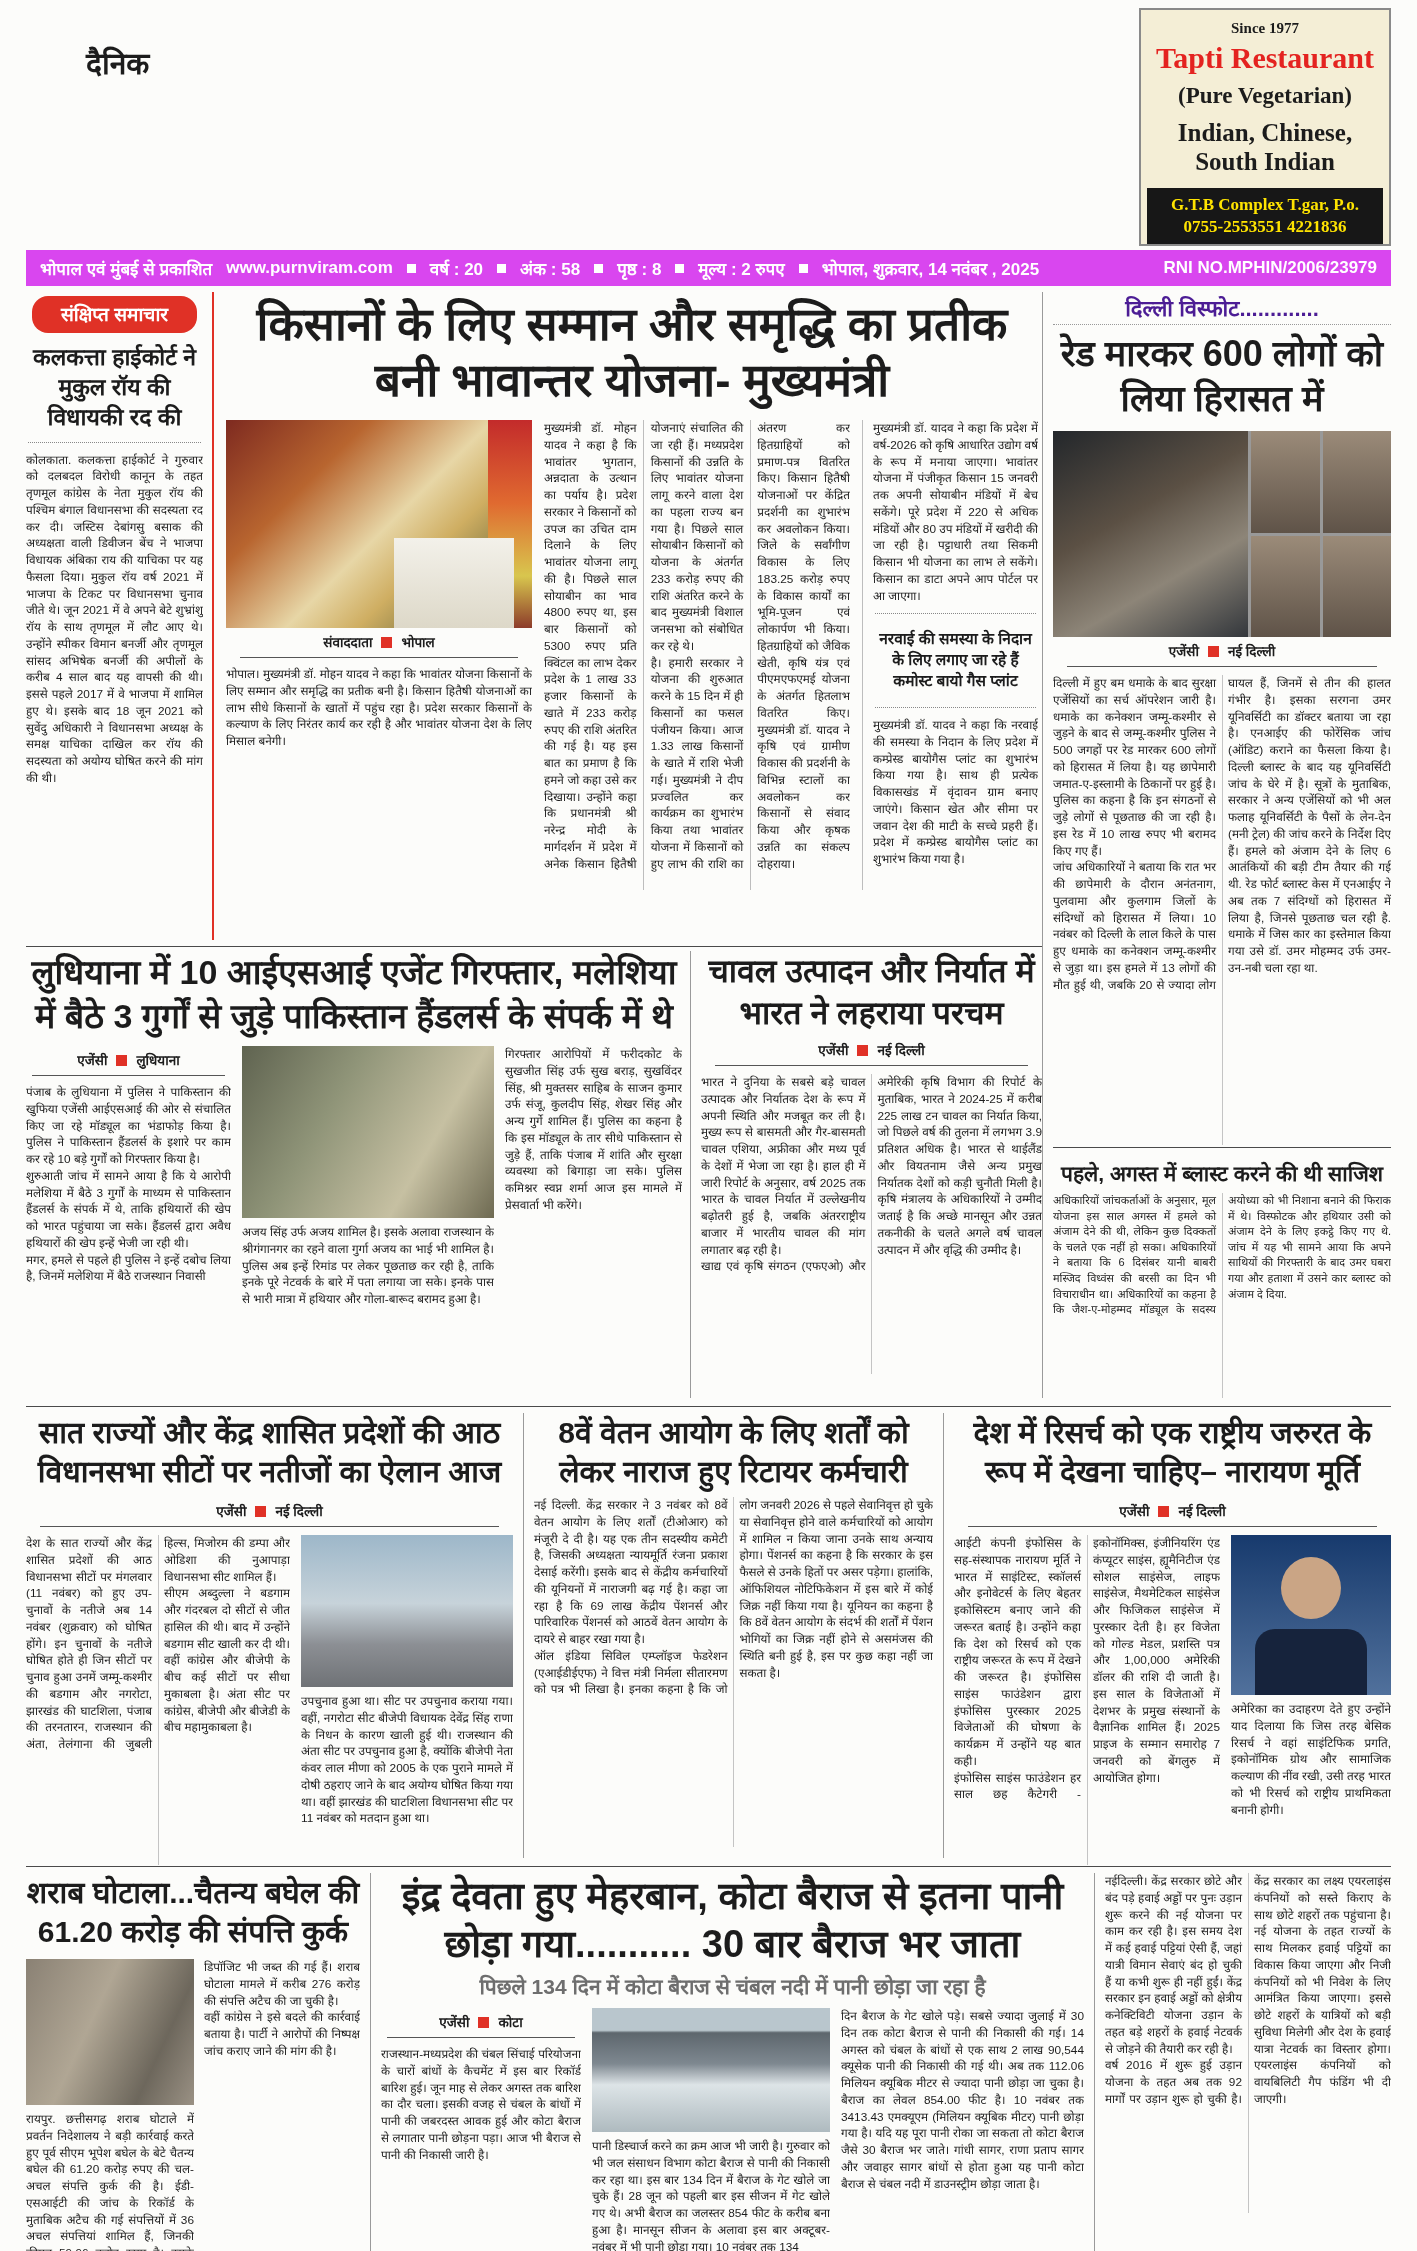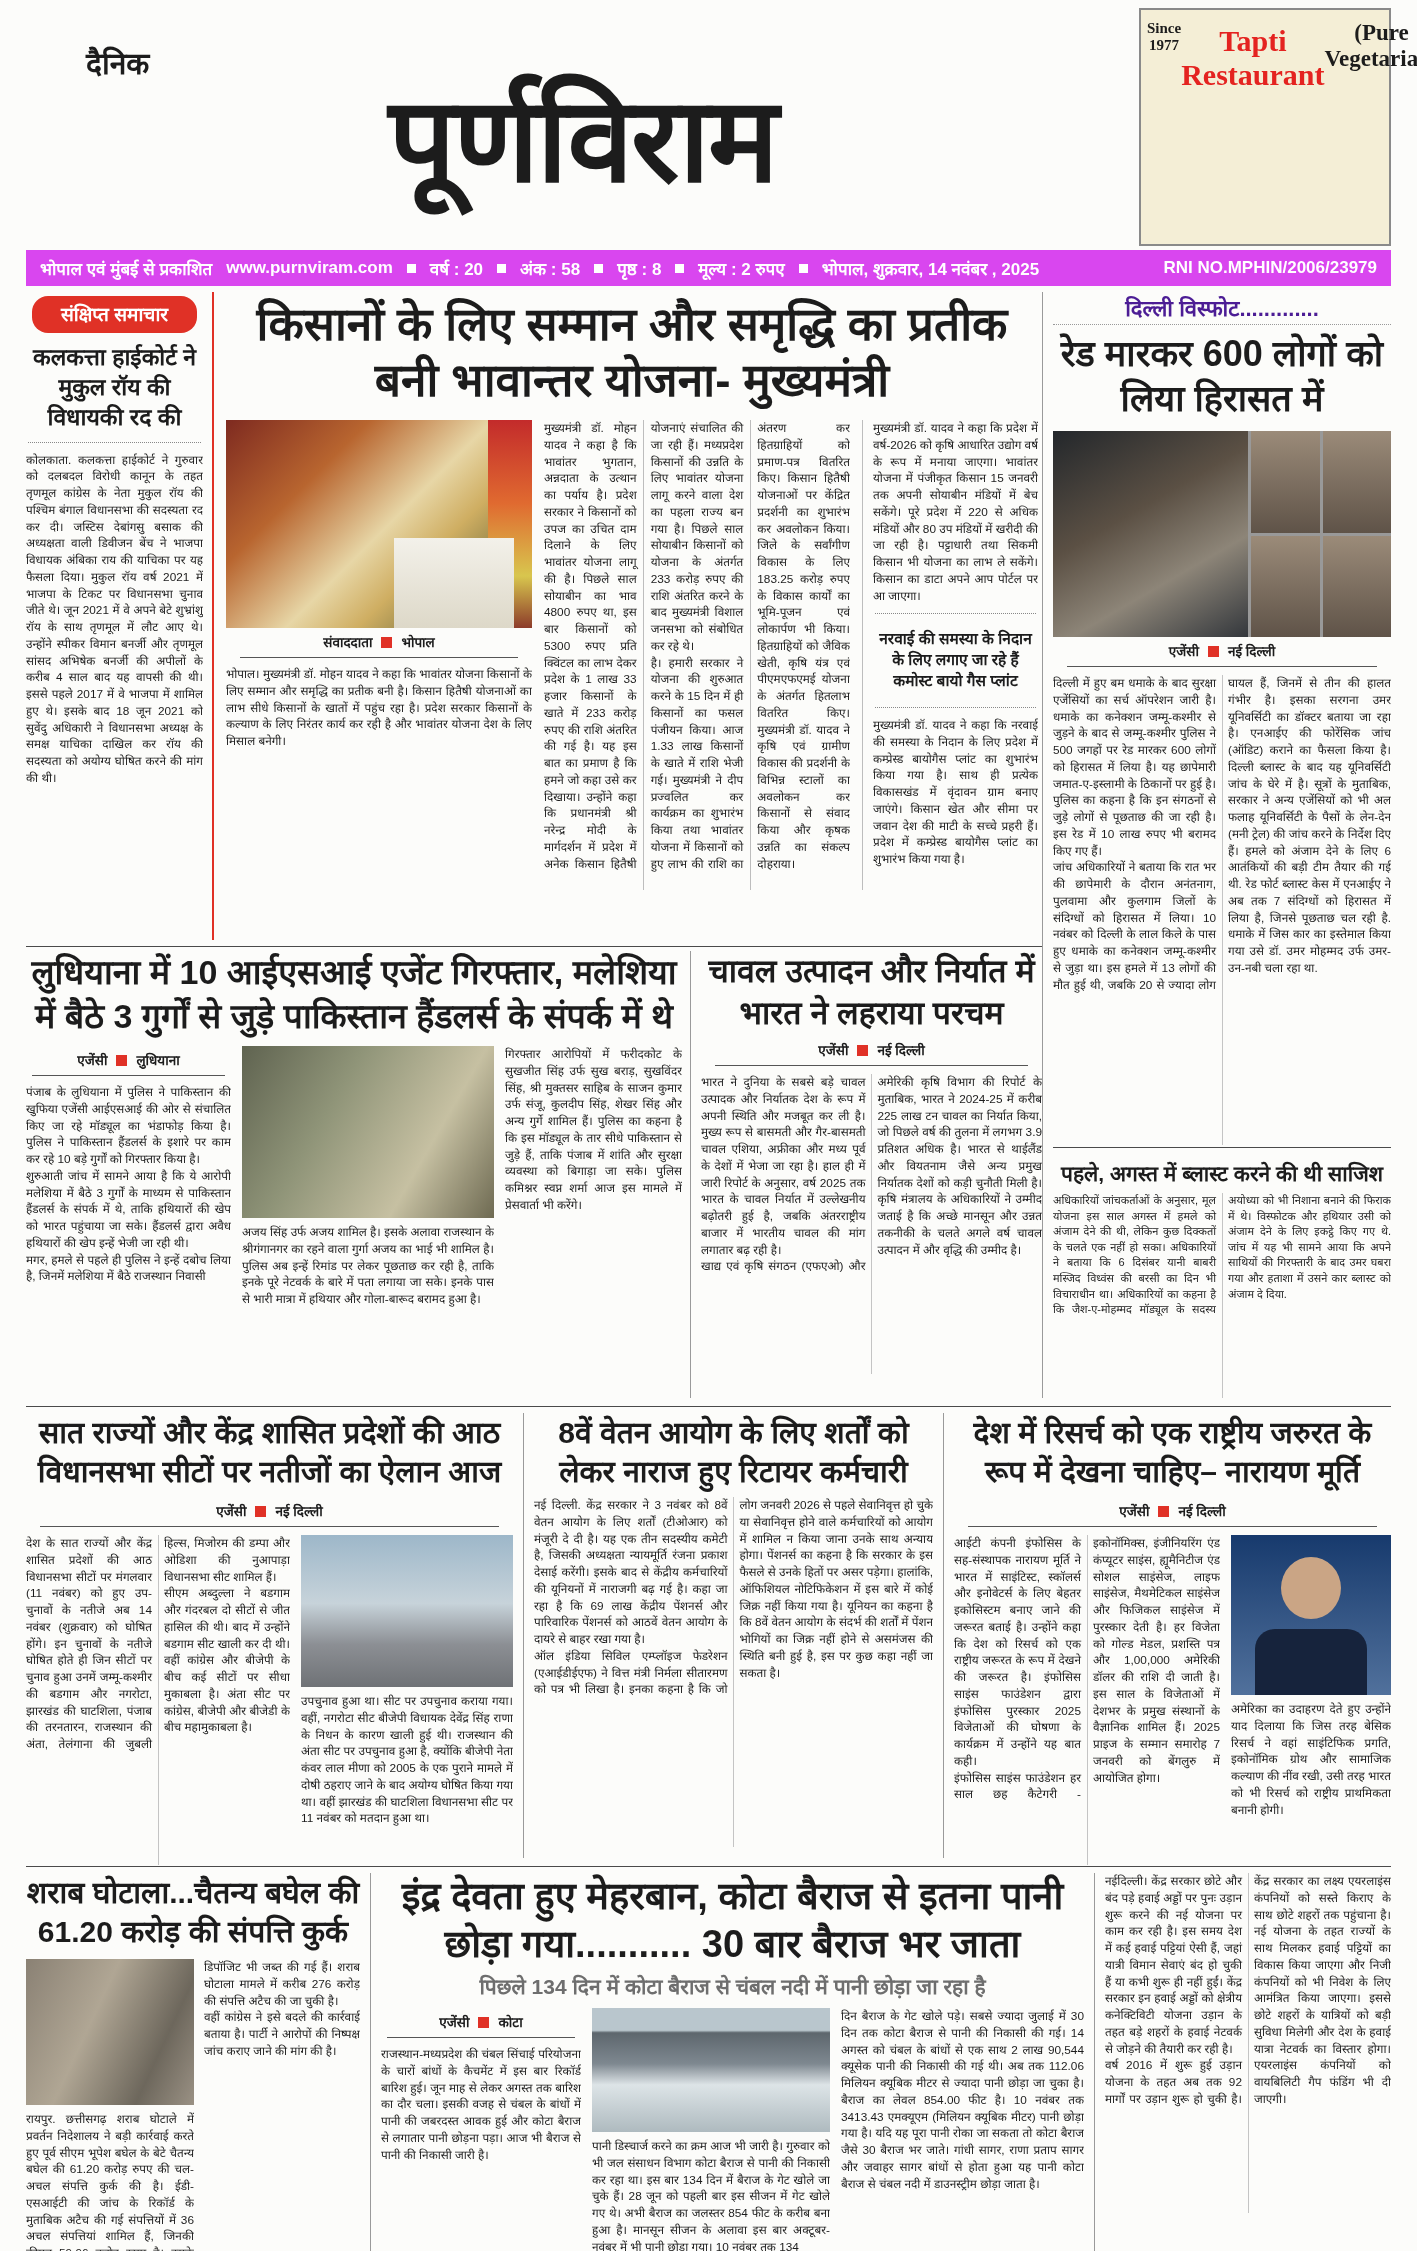--- a/index.html
+++ b/index.html
@@ -11,21 +11,21 @@
   }
   
   .hdr { display:flex; align-items:stretch; height: 238px; }
   .gyan { width: 300px; display:flex; flex-direction:column; justify-content:center; text-align:center; padding: 0 14px; }
   .gyan .g-title { font-size: 30px; font-weight: bold; margin-bottom: 8px; }
   .gyan .g-quote { font-size: 17px; font-weight: bold; line-height: 1.45; }
   .mast { flex:1; display:flex; flex-direction:column; align-items:center; justify-content:center; position:relative; }
   .mast .daily { position:absolute; left: 60px; top: 34px; font-size: 30px; font-weight: 900; }
   .mast .title { font-size: 118px; font-weight: 900; line-height: 1; letter-spacing: -2px; margin-top: 26px; }
   .ad { width: 252px; border: 2px solid #8a8a8a; background: #f4eed6; text-align:center; padding: 10px 6px 0 6px;
-        font-family: "Liberation Serif", serif; display:flex; flex-direction:row; }
+        font-family: "Liberation Serif", serif; display:flex; flex-direction:column; }
   .ad .since { font-size: 15px; font-weight: bold; }
   .ad .adname { font-size: 30px; font-weight: bold; color: #e42320; margin: 4px 0 8px; }
   .ad .adline1 { font-size: 23px; font-weight: bold; margin-bottom: 10px; }
   .ad .adline2 { font-size: 25px; font-weight: bold; line-height: 1.15; }
   .ad .adfoot { margin-top:auto; background: #171717; color: #ffe400; font-size: 17px; font-weight: bold; padding: 6px 2px; line-height: 1.3; }
   
   .redbar { background: #d946ef; color: #fff; font-weight: bold; font-size: 17px; height: 36px;
             display: flex; align-items: center; gap: 14px; padding: 0 14px; margin-top: 4px; }
   .redbar .sqw { width: 9px; height: 9px; background: #fff; display:inline-block; }
   .redbar .grow { flex: 1; }
@@ -115,21 +115,20 @@
   .kota .byline, .ludh .byline, .liquor .byline { margin: 0 6px 8px; }
 </style>
 </head>
 <body>
 
 <div class="page">
 
   <div class="hdr">
     <div class="mast">
       <div class="daily">दैनिक</div>
-      <div class="title">पूर्णविराम</div>
     </div>
     <div class="ad">
       <div class="since">Since 1977</div>
       <div class="adname">Tapti Restaurant</div>
       <div class="adline1">(Pure Vegetarian)</div>
       <div class="adline2">Indian, Chinese, South Indian</div>
       <div class="adfoot">
         <div>G.T.B Complex T.gar, P.o.</div>
         <div>0755-2553551 4221836</div>
       </div>

